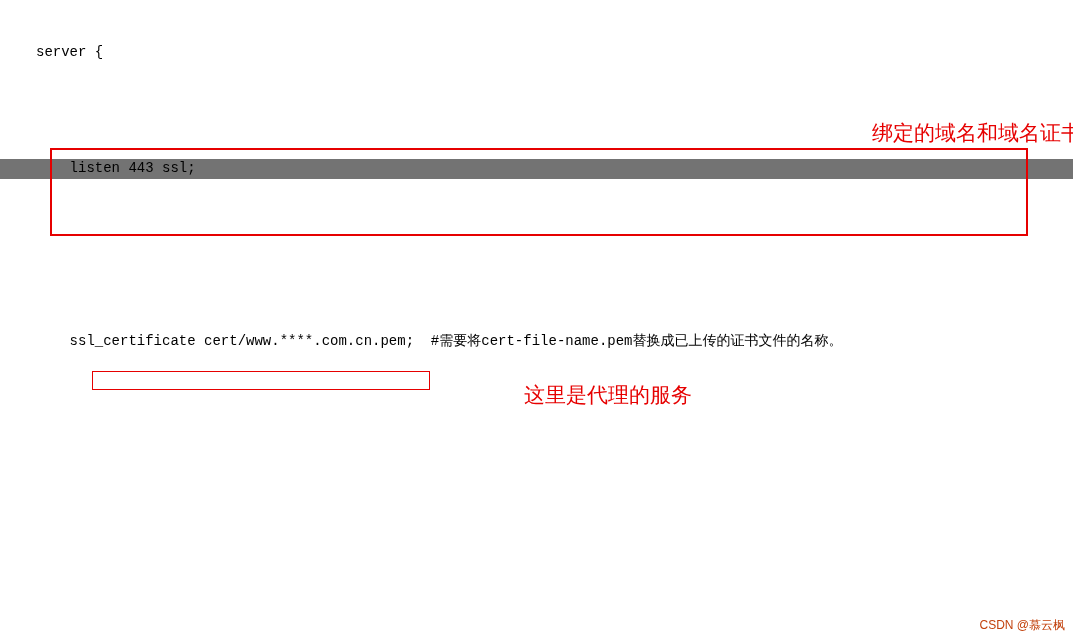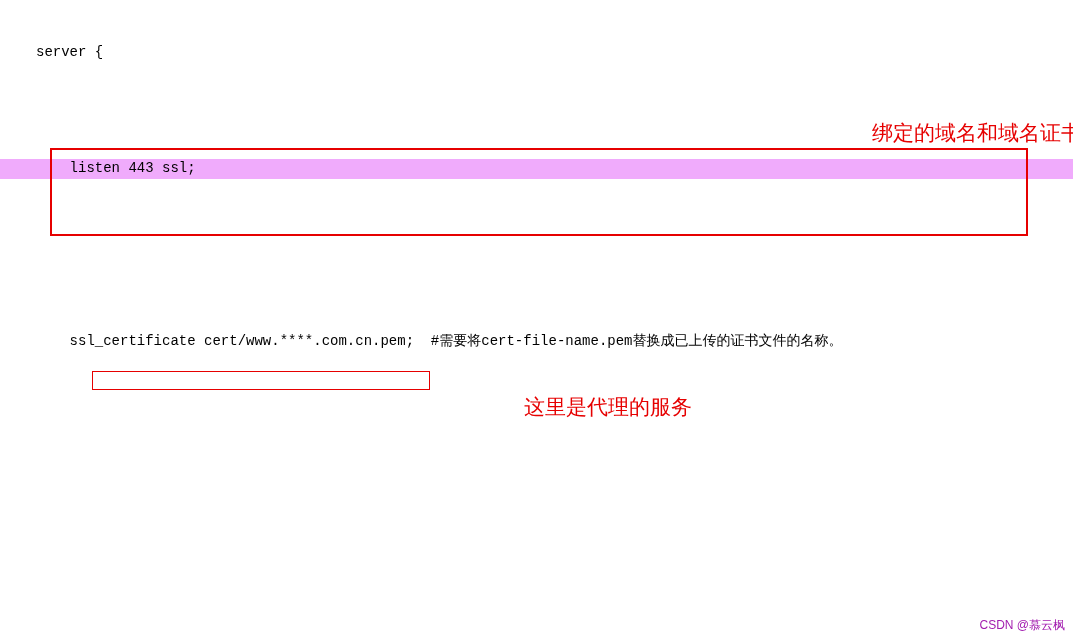--- a/index.html
+++ b/index.html
@@ -17,21 +17,21 @@
     .code-area {
       padding: 4px 0 0 0;
       white-space: pre;
     }
     .line {
       padding: 0 0 0 36px;
       min-height: 18px;
       font-family: Liberation Mono, monospace;
     }
     .line.hl {
-      background: #f0abfc;
+      background: #737373;
     }
     .blank { min-height: 18px; }
     .red-box-1 {
       position: absolute;
       border: 2px solid #e60000;
       pointer-events: none;
     }
     .red-box-2 {
       position: absolute;
       border: 1.5px solid #e60000;
@@ -41,21 +41,21 @@
       position: absolute;
       color: #e60000;
       font-family: "Microsoft YaHei", SimSun, sans-serif;
       font-size: 21px;
       white-space: nowrap;
     }
     .watermark {
       position: absolute;
       right: 8px;
       bottom: 6px;
-      color: #a21caf;
+      color: #c2410c;
       font-family: "Microsoft YaHei", Arial, sans-serif;
       font-size: 12px;
     }
   </style>
 </head>
 <body>
 
 <div class="code-area">
   <div class="line">server {</div>
   <div class="line blank"></div>
@@ -87,15 +87,15 @@
   
   
 </div>
 
 <div class="red-box-1" style="left:50px; top:148px; width:978px; height:88px;"></div>
 
 <div class="annotation" style="left:872px; top:118px;">绑定的域名和域名证书</div>
 
 <div class="red-box-2" style="left:92px; top:371px; width:338px; height:19px;"></div>
 
-<div class="annotation" style="left:524px; top:392px;">这里是代理的服务</div>
+<div class="annotation" style="left:524px; top:380px;">这里是代理的服务</div>
 
 <div class="watermark">CSDN @慕云枫</div>
 
 </body></html>

